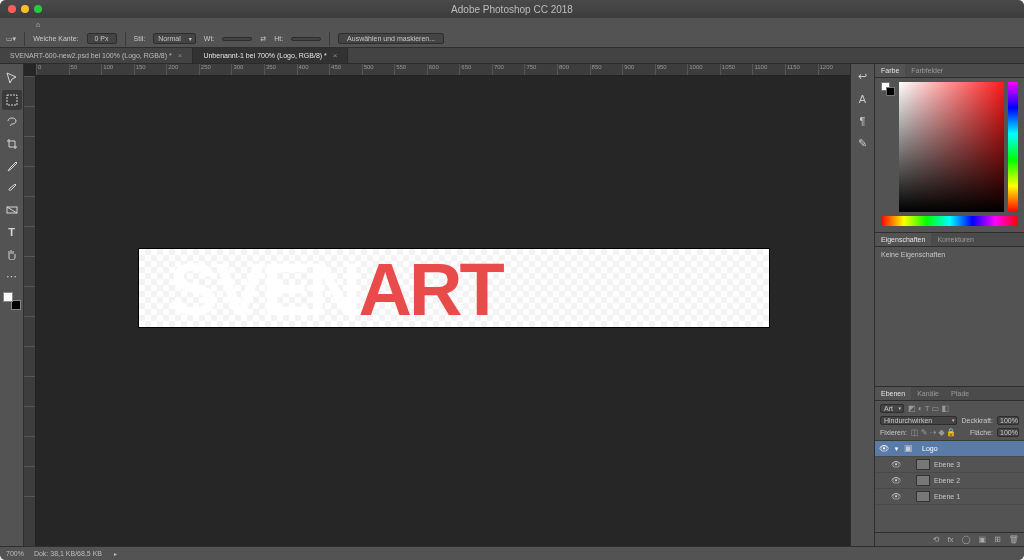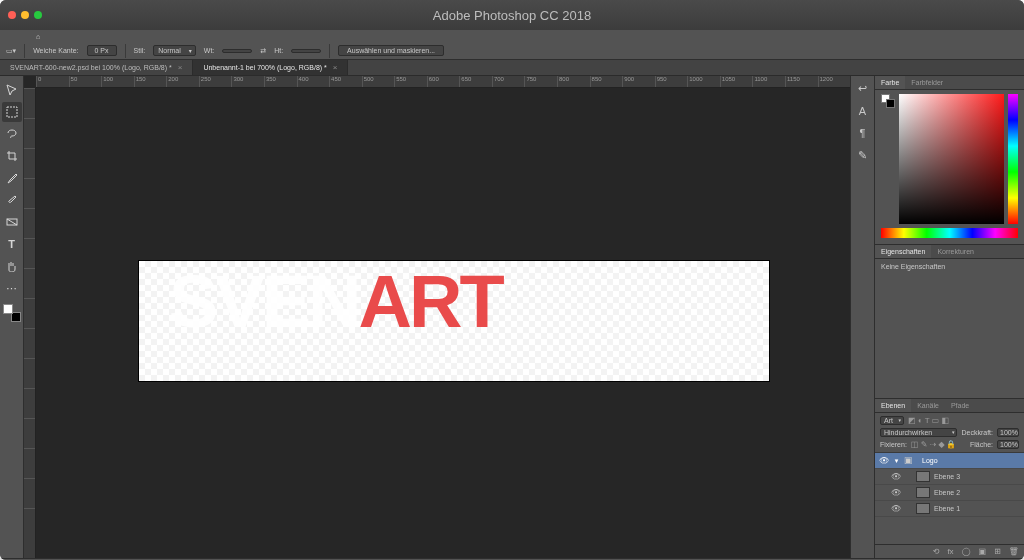--- a/index.html
+++ b/index.html
@@ -1,19 +1,19 @@
 <!DOCTYPE html>
 <html><head>
 <meta charset="utf-8">
 <style>
 * { margin: 0; padding: 0; box-sizing: border-box; font-family: -apple-system, "Helvetica Neue", Arial, sans-serif; }
 html, body { width: 1024px; height: 560px; overflow: hidden; background: #fff; }
 .window { position: relative; width: 1024px; height: 560px; background: #535353; border-radius: 6px; box-shadow: 0 8px 20px rgba(0,0,0,.25); overflow: hidden; }
 
-.titlebar { height: 30px; background: linear-gradient(#4a4a4a,#3c3c3c); display: flex; align-items: center; padding: 0 8px; color: #bdbdbd; font-size: 13px; position: relative; }
+.titlebar { height: 18px; background: linear-gradient(#4a4a4a,#3c3c3c); display: flex; align-items: center; padding: 0 8px; color: #bdbdbd; font-size: 10px; position: relative; }
 .traffic { display: flex; gap: 5px; margin-right: 10px; }
 .dot { width: 8px; height: 8px; border-radius: 50%; }
 .dot.r { background: #ff5f56; } .dot.y { background: #ffbd2e; } .dot.g { background: #27c93f; }
 .app-title { position: absolute; left: 50%; transform: translateX(-50%); }
 
 .menubar { height: 12px; background: #535353; display: flex; align-items: center; padding-left: 36px; gap: 10px; color: #ccc; font-size: 7px; }
 .menubar span { cursor: default; }
 
 .optbar { height: 18px; background: #535353; border-bottom: 1px solid #2e2e2e; display: flex; align-items: center; padding: 0 6px; gap: 8px; color: #c8c8c8; font-size: 7px; }
 .optbar .sep { width: 1px; height: 14px; background: #3a3a3a; }
@@ -37,21 +37,21 @@
 .sw { position: absolute; width: 10px; height: 10px; border: 1px solid #888; }
 .sw.fg { background: #fff; top: 0; left: 0; z-index: 2; }
 .sw.bg { background: #000; bottom: 0; right: 0; }
 
 .canvasarea { flex: 1; background: #262626; position: relative; overflow: hidden; }
 .hruler { position: absolute; top: 0; left: 12px; right: 0; height: 12px; background: #3d3d3d; border-bottom: 1px solid #222; display: flex; font-size: 6px; color: #989898; }
 .hruler div { flex: 1; border-left: 1px solid #555; padding-left: 1px; }
 .vruler { position: absolute; top: 12px; left: 0; width: 12px; bottom: 0; background: #3d3d3d; border-right: 1px solid #222; }
 .vruler div { height: 30px; border-top: 1px solid #555; }
 
-.artboard { position: absolute; left: 115px; top: 185px; width: 630px; height: 120px; box-shadow: 0 0 0 1px #000; }
+.artboard { position: absolute; left: 115px; top: 185px; width: 630px; height: 78px; box-shadow: 0 0 0 1px #000; }
 .checker { position: absolute; inset: 0;
   background-image:
     linear-gradient(45deg,#c9c9c9 25%,transparent 25%,transparent 75%,#c9c9c9 75%),
     linear-gradient(45deg,#c9c9c9 25%,transparent 25%,transparent 75%,#c9c9c9 75%);
   background-color:#fff; background-size: 12px 12px; background-position: 0 0, 6px 6px;
 }
 .semi { position: absolute; inset: 0; background: rgba(255,255,255,.78); }
 .logo { position: absolute; left: 30px; top: 4px; font-size: 74px; font-weight: 800; letter-spacing: -3px; line-height: 1; white-space: nowrap; }
 .logo .p1 { color: rgba(255,255,255,.92); }
 .logo .p2 { color: #e94b4b; }

